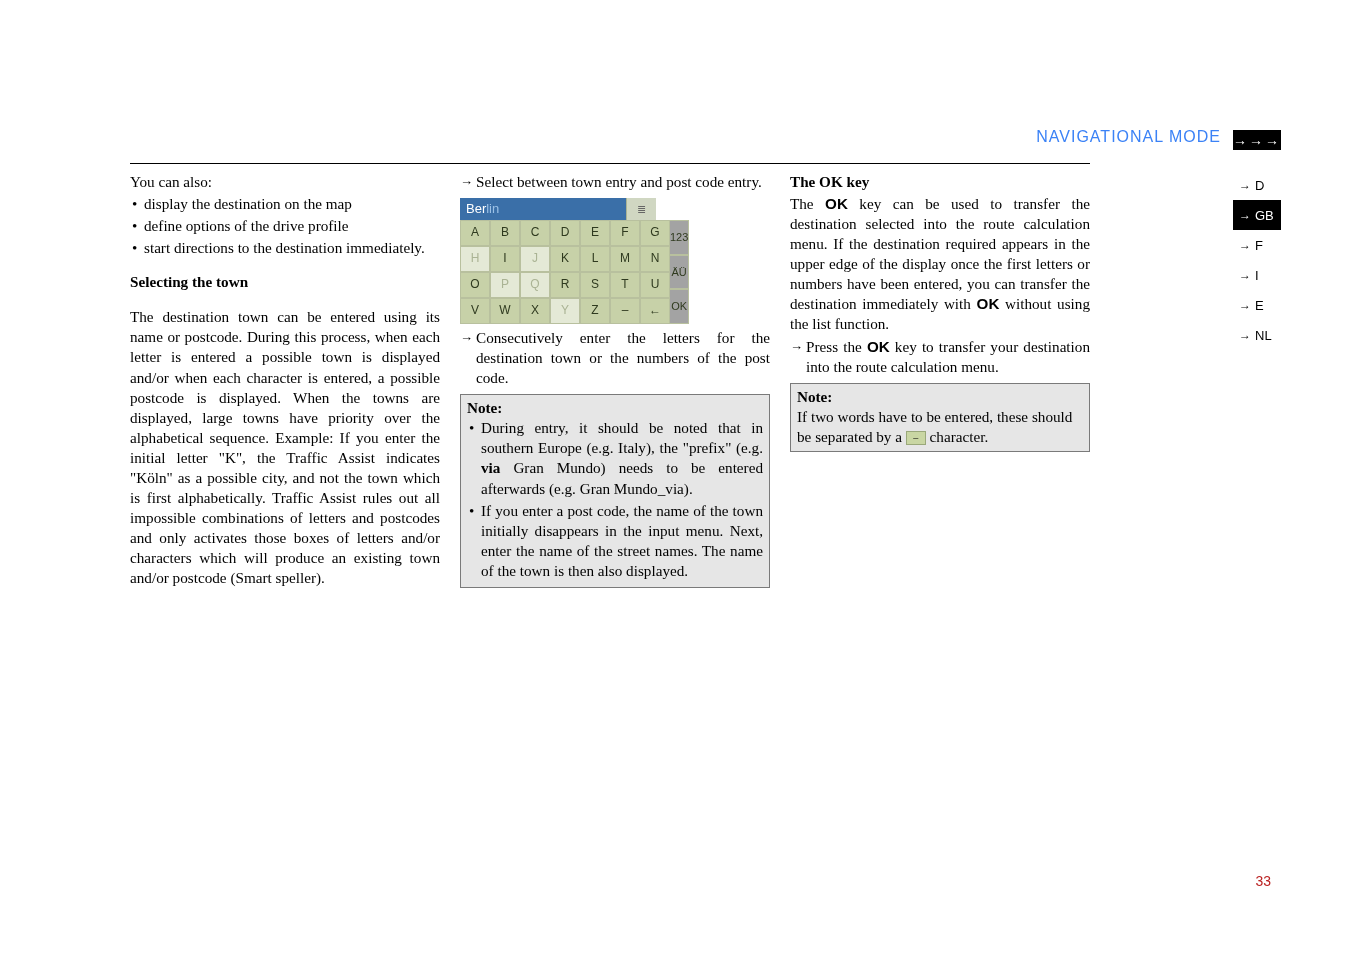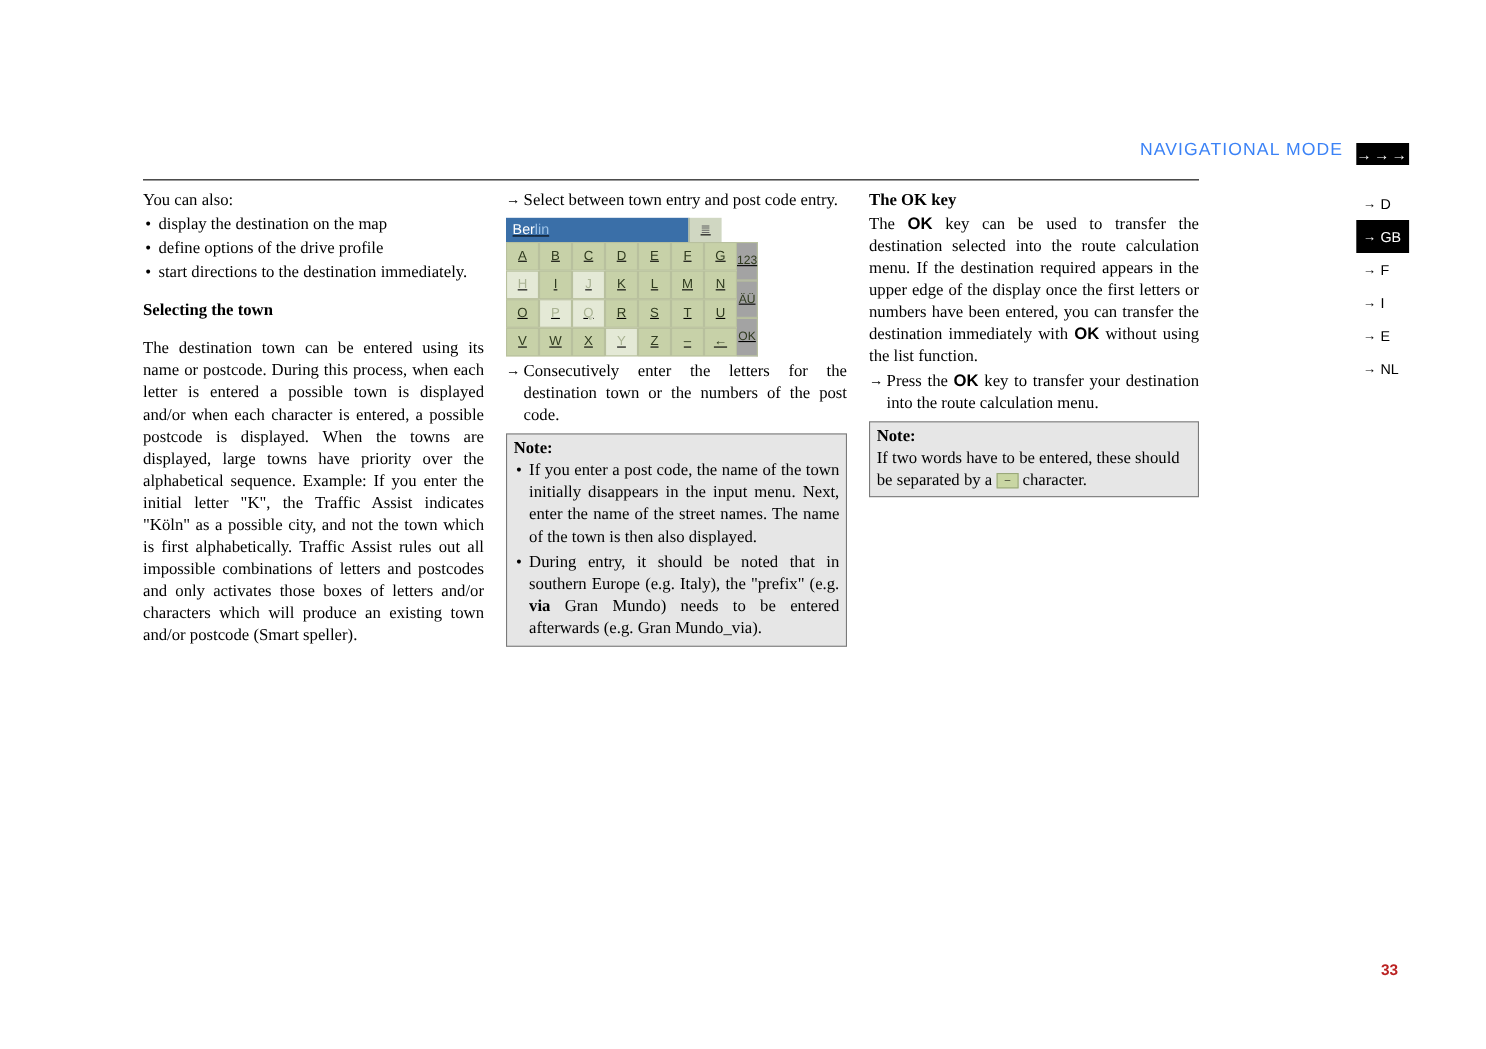--- a/index.html
+++ b/index.html
@@ -18,39 +18,39 @@
   .ul li { position: relative; padding-left: 14px; text-align: justify; margin-bottom: 2px; }
   .ul li::before { content: "•"; position: absolute; left: 2px; top: 0; }
   .arrow-item { position: relative; padding-left: 16px; text-align: justify; margin-bottom: 2px; }
   .arrow-item::before { content: "→"; position: absolute; left: 0; top: 0; font-family: Arial, sans-serif; font-size: 13px; }
   .subhead { font-weight: bold; margin-top: 14px; margin-bottom: 15px; }
   .note-box { border: 1px solid #7a7a7a; background: #e6e6e6; padding: 3px 6px 4px 6px; margin-top: 6px; }
   .note-box .note-label { font-weight: bold; }
   .space-chip { display: inline-block; width: 20px; height: 14px; background: #c9d6a3; border: 1px solid #9aa87a; vertical-align: middle; text-align: center; line-height: 12px; font-size: 10px; }
 
   
-  .kbd { margin: 6px 0 4px 0; width: 196px; text-decoration: underline; }
+  .kbd { margin: 6px 0 4px 0; width: 196px; }
   .kbd-top { display: flex; }
   .kbd-input { flex: 1; height: 22px; background: #3a6fa8; color: #fff; font-family: Arial, sans-serif; font-size: 13px; padding-left: 6px; line-height: 22px; }
   .kbd-input .suffix { color: #9cc1e6; }
   .kbd-list { width: 30px; height: 22px; background: #d0d7c2; border-left: 1px solid #aab394; text-align:center; line-height:22px; font-size:11px; color:#666; }
   .kbd-body { display: flex; }
   .kbd-grid { display: grid; grid-template-columns: repeat(7, 30px); grid-auto-rows: 26px; }
   .key { border: 1px solid #b8c09e; font-family: Arial, sans-serif; font-size: 12px; display:flex; align-items:center; justify-content:center; }
   .key.on { background: #c7d1a8; color: #2f3a1f; }
   .key.off { background: #e4e9d6; color: #aab394; }
   .kbd-side { width: 30px; display: flex; flex-direction: column; }
   .kbd-side .skey { flex:1; border:1px solid #b8c09e; border-left:none; background:#a3a3a3; color:#2f3a1f; font-family: Arial, sans-serif; font-size: 11px; display:flex; align-items:center; justify-content:center; }
 
   
   .tabs { position: absolute; right: 70px; top: 170px; width: 48px; }
   .tab { height: 30px; font-family: Arial, sans-serif; font-size: 13px; color: #000; display:flex; align-items:center; padding-left:6px; }
   .tab.active { background: #000; color: #fff; }
   .tab .arr { margin-right: 4px; font-size: 12px; }
-  .page-num { position: absolute; right: 80px; bottom: 65px; font-family: Arial, sans-serif; font-size: 14px; font-weight: bold; color: #b22; }
+  .page-num { position: absolute; right: 80px; bottom: 65px; font-family: Arial, sans-serif; font-size: 14px; font-weight: normal; color: #b22; }
 </style>
 </head>
 <body>
 <div class="page">
 
 <div class="header-bar">
   <div class="header-title">NAVIGATIONAL MODE</div>
   <div class="header-arrows">→→→</div>
 </div>
 <div class="hr-line"></div>
@@ -113,22 +113,22 @@
         <div class="skey">OK</div>
       </div>
     </div>
   </div>
 
   <div class="arrow-item">Consecutively enter the letters for the destination town or the numbers of the post code.</div>
 
   <div class="note-box">
     <div class="note-label">Note:</div>
     <ul class="ul">
+      <li id="note-via">During entry, it should be noted that in southern Europe (e.g. Italy), the "prefix" (e.g. <b>via</b> Gran Mundo) needs to be entered afterwards (e.g. Gran Mundo_via).</li>
       <li>If you enter a post code, the name of the town initially disappears in the input menu. Next, enter the name of the street names. The name of the town is then also displayed.</li>
-      <li id="note-via">During entry, it should be noted that in southern Europe (e.g. Italy), the "prefix" (e.g. <b>via</b> Gran Mundo) needs to be entered afterwards (e.g. Gran Mundo_via).</li>
     </ul>
   </div>
 </div>
 
 <div class="col col3">
   <div class="p" style="font-weight:bold;">The OK key</div>
   <div class="p">
     <span>The </span><b style="font-family:Arial,sans-serif;">OK</b><span> key can be used to transfer the destination selected into the route calculation menu. If the destination required appears in the upper edge of the display once the first letters or numbers have been entered, you can transfer the destination immediately with </span><b style="font-family:Arial,sans-serif;">OK</b><span> without using the list function.</span>
   </div>
   <div class="arrow-item">

